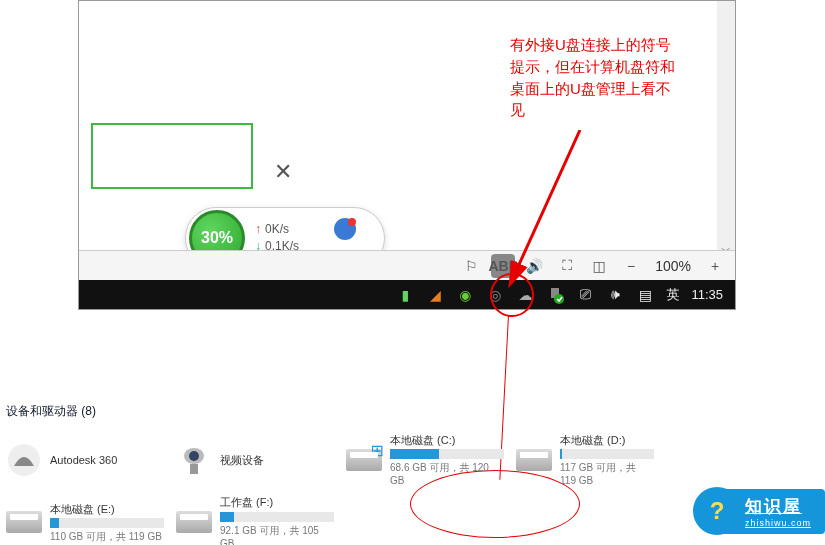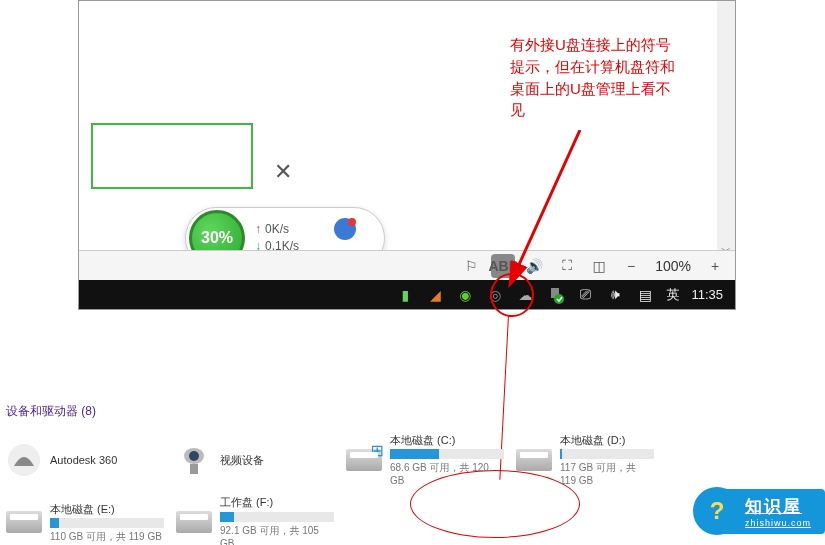--- a/index.html
+++ b/index.html
@@ -36,21 +36,21 @@
 
   
   .annotation { position: absolute; left: 510px; top: 34px; width: 170px; color: #e60000; font-size: 15px; line-height: 1.45; font-weight: 400; }
   .arrow-svg { position: absolute; left: 490px; top: 130px; pointer-events: none; }
   .red-circle { position: absolute; left: 490px; top: 273px; width: 44px; height: 44px; border: 2px solid #e60000; border-radius: 50%; pointer-events: none; }
   .big-ellipse { position: absolute; left: 410px; top: 470px; width: 170px; height: 68px; border: 1.5px solid #e60000; border-radius: 50%; pointer-events: none; }
   .thin-line { position: absolute; left: 508px; top: 315px; width: 1px; height: 165px; border-left: 1px solid #e60000; transform: rotate(3deg); transform-origin: top; }
 
   
   .devices { position: absolute; left: 0; top: 400px; right: 0; }
-  .dev-header { color: #4c1d95; font-size: 12px; padding: 3px 6px; }
+  .dev-header { color: #0f172a; font-size: 12px; padding: 3px 6px; }
   .dev-grid { display: flex; flex-wrap: wrap; gap: 0; padding-top: 6px; }
   .dev-item { display: flex; align-items: center; width: 170px; padding: 4px 6px; gap: 8px; }
   .dev-icon { width: 36px; height: 36px; flex-shrink: 0; display: flex; align-items: center; justify-content: center; }
   .dev-info { font-size: 11px; color: #333; line-height: 1.3; flex: 1; }
   .dev-info .sub { color: #777; font-size: 10px; }
   .dev-bar { width: 100%; height: 10px; background: #e8e8e8; margin: 2px 0; position: relative; }
   .dev-bar-fill { height: 100%; background: #2597d8; }
   .disk-icon { width: 36px; height: 22px; background: linear-gradient(#ddd, #aaa); border-radius: 2px; position: relative; }
   .disk-icon::after { content: ""; position: absolute; top: 3px; left: 4px; right: 4px; height: 6px; background: #fff; border-radius: 1px; }
 

